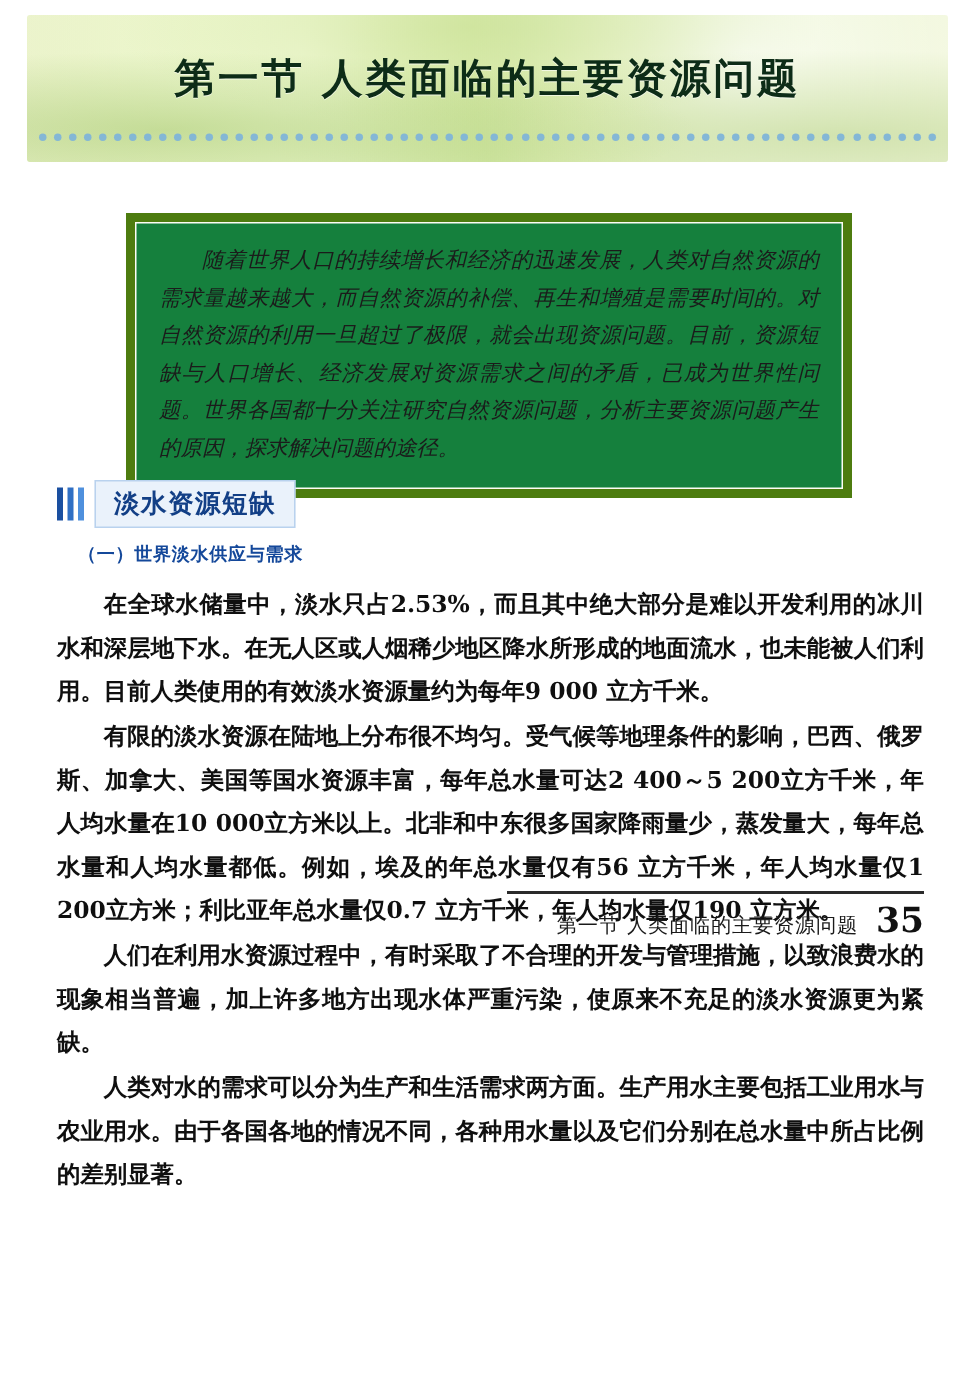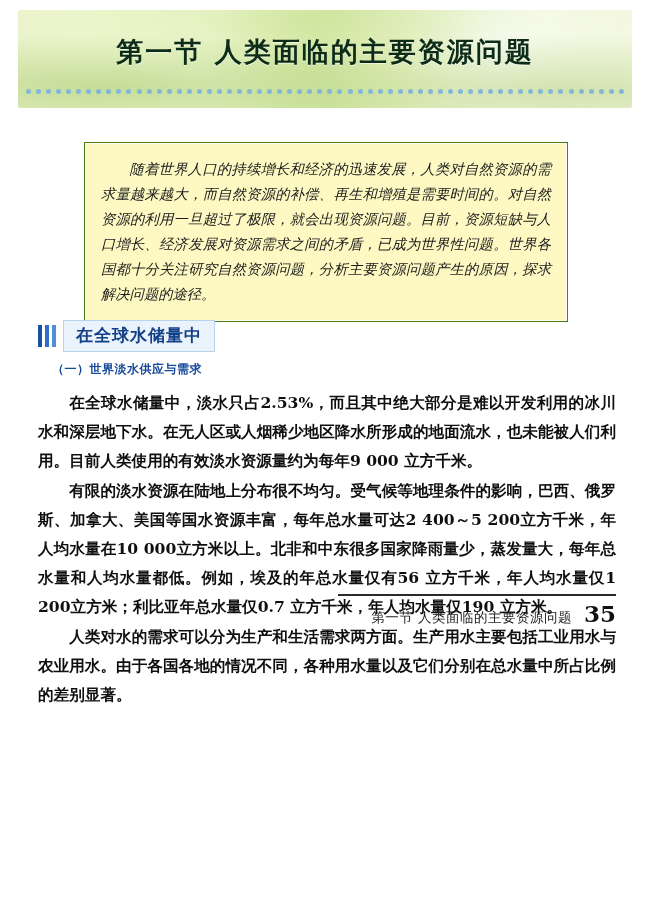--- a/index.html
+++ b/index.html
@@ -83,22 +83,22 @@
   }
 
   
   .intro-box {
     position: absolute;
     left: 84px;
     top: 142px;
     width: 484px;
     box-sizing: border-box;
     padding: 14px 16px 14px 16px;
-    border: 1px solid #4d7c0f;
-    background: #fef9c3;
+    border: 6px solid #4d7c0f;
+    background: #15803d;
     box-shadow: 0 0 0 1px #fdfdf6 inset;
   }
   .intro-text {
     font-family: "DejaVu Serif", serif;
     font-size: 14.3px;
     line-height: 25px;
     color: #1b1b1b;
     text-align: justify;
     text-justify: inter-ideograph;
     text-indent: 2em;
@@ -278,28 +278,29 @@
   <div class="intro-box">
     <div class="intro-text">随着世界人口的持续增长和经济的迅速发展，人类对自然资源的需求量越来越大，而自然资源的补偿、再生和增殖是需要时间的。对自然资源的利用一旦超过了极限，就会出现资源问题。目前，资源短缺与人口增长、经济发展对资源需求之间的矛盾，已成为世界性问题。世界各国都十分关注研究自然资源问题，分析主要资源问题产生的原因，探求解决问题的途径。</div>
   </div>
 
   <div class="section-head">
     <span class="section-bars">
         <i></i>
         <i></i>
         <i></i>
       </span>
-    <span class="section-title">在全球水储量中</span>
+    <span class="section-title">淡水资源短缺</span>
   </div>
 
   <div class="subhead">（一）世界淡水供应与需求</div>
 
   <div class="body-col">
     <p class="para">在全球水储量中，淡水只占2.53%，而且其中绝大部分是难以开发利用的冰川水和深层地下水。在无人区或人烟稀少地区降水所形成的地面流水，也未能被人们利用。目前人类使用的有效淡水资源量约为每年9 000 立方千米。</p>
     <p class="para">有限的淡水资源在陆地上分布很不均匀。受气候等地理条件的影响，巴西、俄罗斯、加拿大、美国等国水资源丰富，每年总水量可达2 400～5 200立方千米，年人均水量在10 000立方米以上。北非和中东很多国家降雨量少，蒸发量大，每年总水量和人均水量都低。例如，埃及的年总水量仅有56 立方千米，年人均水量仅1 200立方米；利比亚年总水量仅0.7 立方千米，年人均水量仅190 立方米。</p>
+    <p class="para">人们在利用水资源过程中，有时采取了不合理的开发与管理措施，以致浪费水的现象相当普遍，加上许多地方出现水体严重污染，使原来不充足的淡水资源更为紧缺。</p>
     <p class="para">人类对水的需求可以分为生产和生活需求两方面。生产用水主要包括工业用水与农业用水。由于各国各地的情况不同，各种用水量以及它们分别在总水量中所占比例的差别显著。</p>
   </div>
 
   <div class="footer">
     <div class="footer-rule"></div>
     <div class="footer-inner">
       <span class="footer-text">第一节  人类面临的主要资源问题</span>
       <span class="footer-page">35</span>
     </div>
   </div>

